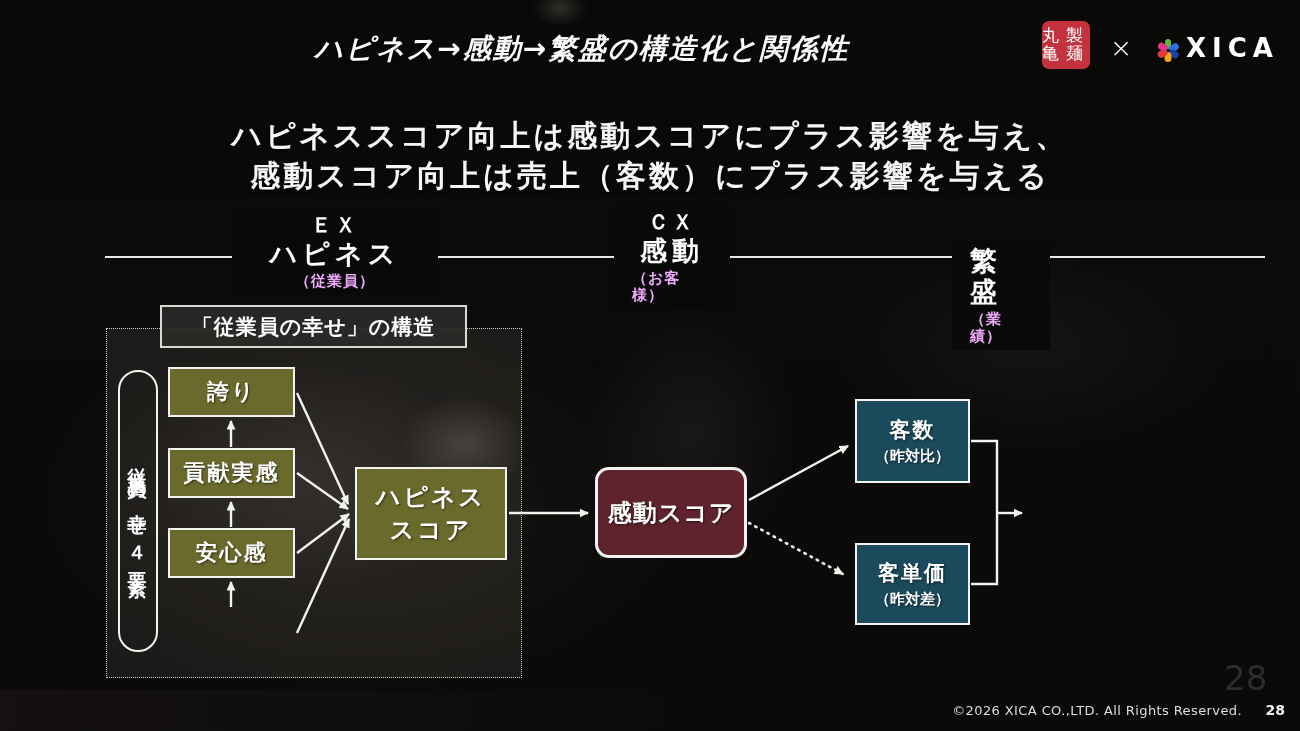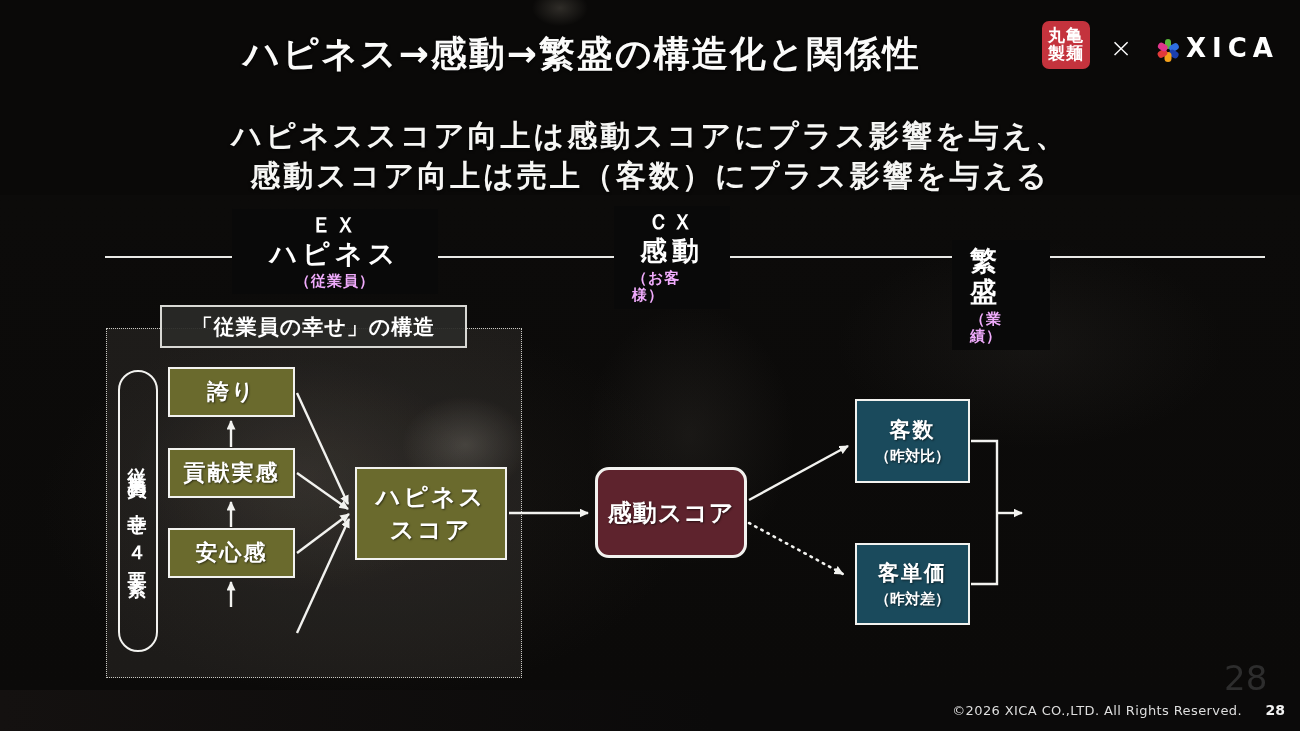--- a/index.html
+++ b/index.html
@@ -14,31 +14,31 @@
       radial-gradient(160px 200px at 690px 240px, rgba(130,122,112,0.12), transparent 65%),
       radial-gradient(300px 160px at 1030px 150px, rgba(95,90,84,0.12), transparent 65%),
       radial-gradient(500px 300px at 28% 62%, rgba(80,72,62,0.18), transparent 65%),
       linear-gradient(#0c0b0a,#0b0a09);}
   .lantern{position:absolute;left:520px;top:0;width:80px;height:45px;
     background:radial-gradient(40px 26px at 40px 8px, rgba(215,205,185,0.18), transparent 70%);}
   .footerband{position:absolute;left:0;top:690px;width:1300px;height:41px;
     background:linear-gradient(to right,#141110,#0b0a0a 55%);}
 
   .title{position:absolute;left:0;top:30px;width:1164px;text-align:center;
-    font-size:36px;font-weight:bold;letter-spacing:2px;color:#fbfbfa;
-    text-shadow:0 1px 3px rgba(0,0,0,.8);}
+    font-size:28px;font-weight:bold;letter-spacing:2px;color:#fbfbfa;
+    text-shadow:0 1px 3px rgba(0,0,0,.8);font-style:italic;}
   .subtitle{position:absolute;left:0;width:1300px;text-align:center;
     font-size:30px;font-weight:600;letter-spacing:3px;color:#f6f6f4;
     text-shadow:0 1px 3px rgba(0,0,0,.8);}
   .sub1{top:116px;} .sub2{top:156px;}
 
   
   .marugame{position:absolute;left:1042px;top:21px;width:48px;height:48px;border-radius:7px;
-    background:#c4333d;display:flex;flex-direction:column;align-items:center;justify-content:center;
-    font-weight:bold;line-height:1.05;}
+    background:#c4333d;display:flex;flex-direction:row;align-items:center;justify-content:center;
+    font-weight:normal;line-height:1.05;}
   .marugame span{font-size:17px;letter-spacing:1px;}
   .xsep{position:absolute;left:1104px;top:32px;width:34px;text-align:center;
     font-size:27px;font-weight:300;color:#fff;}
   .xicaicon{position:absolute;left:1156px;top:38px;width:24px;height:24px;}
   .petal{position:absolute;width:6.5px;height:10px;border-radius:3.5px;left:8.75px;top:.5px;
     transform-origin:3.25px 11.5px;}
   .xicatext{position:absolute;left:1186px;top:33px;font-size:26px;font-weight:bold;
     letter-spacing:6px;color:#fff;}
 
   

